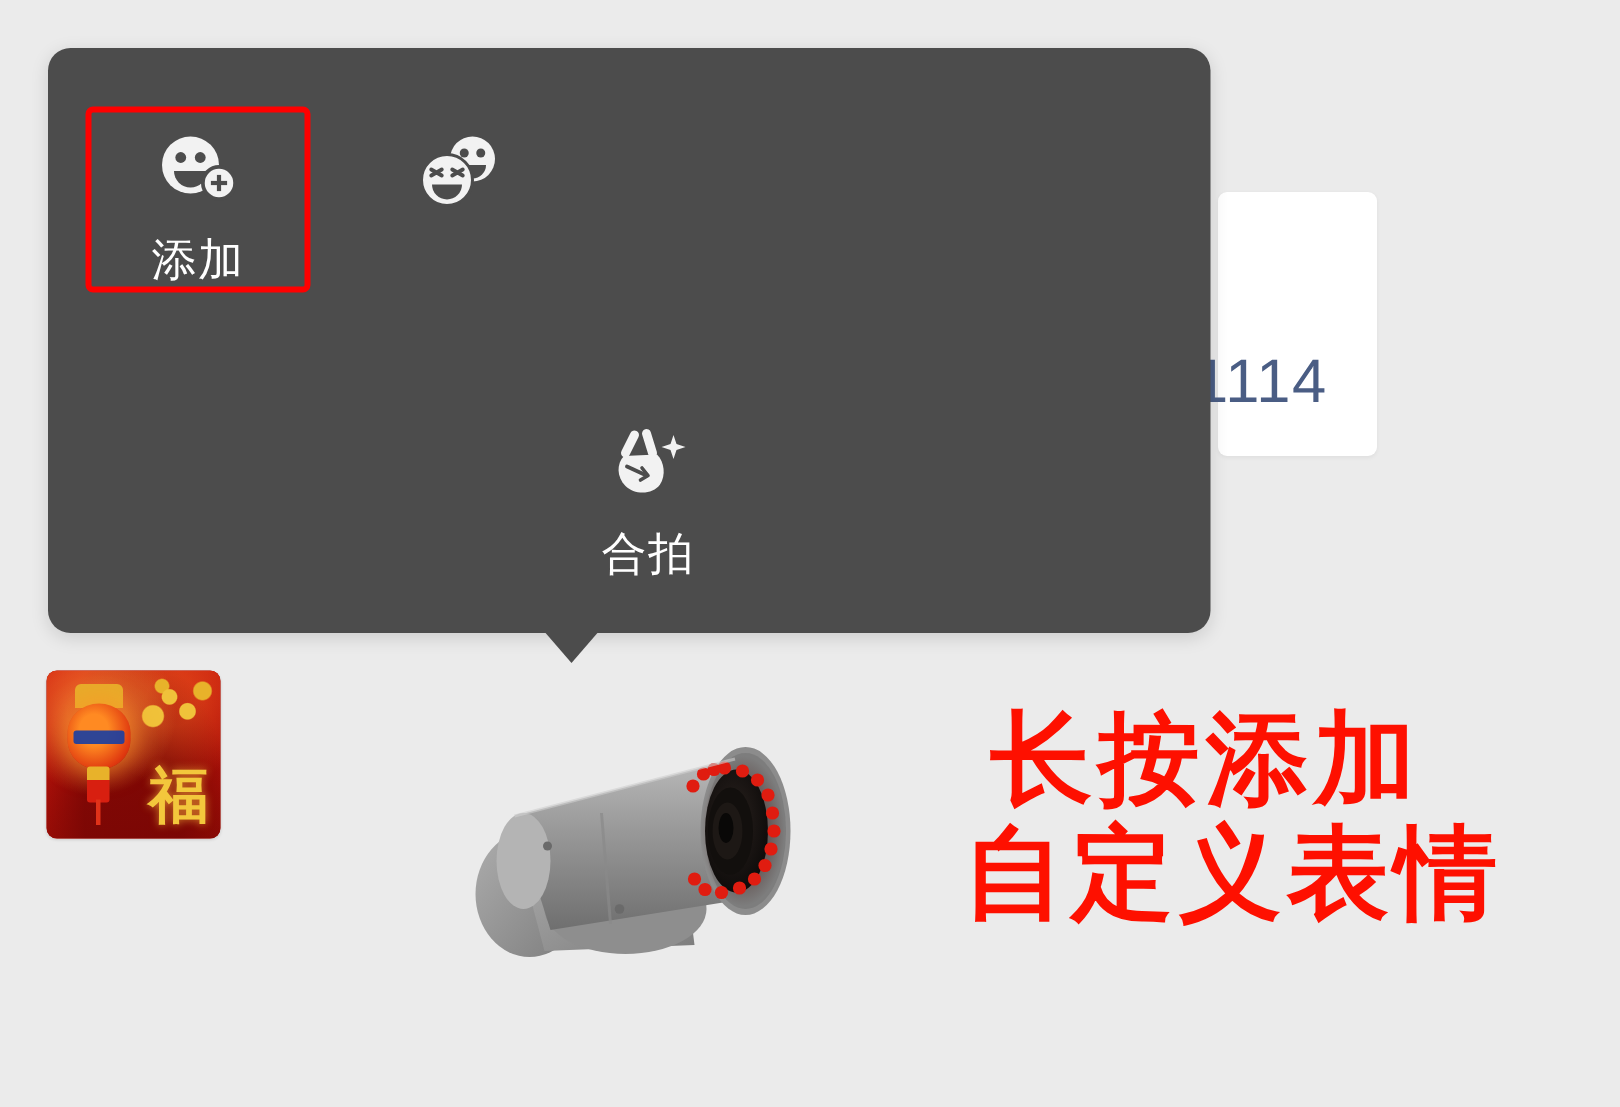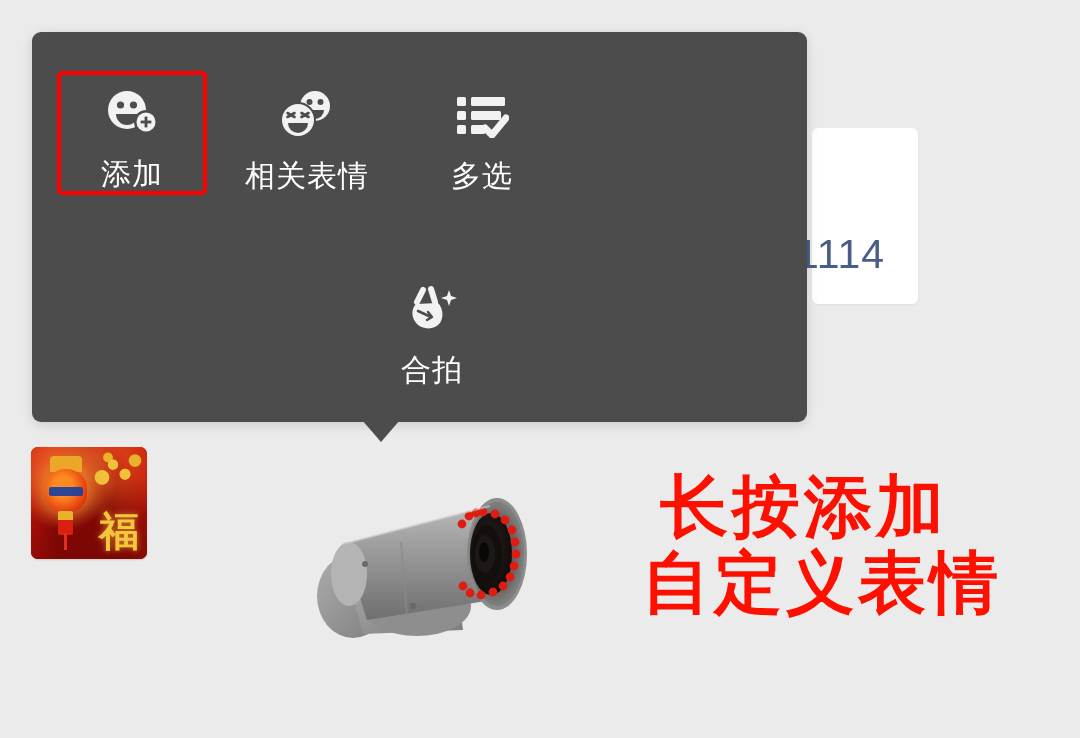--- a/index.html
+++ b/index.html
@@ -46,21 +46,21 @@
   }
 
   
   #context-menu {
     position: absolute;
     left: 32px;
     top: 32px;
     width: 775px;
     height: 390px;
     background: #4c4c4c;
-    border-radius: 9px;
+    border-radius: 15px;
     box-shadow: 0 3px 12px rgba(0,0,0,0.13);
     z-index: 5;
   }
 
   #menu-pointer {
     position: absolute;
     left: 362px;
     top: 420px;
     width: 0;
     height: 0;
@@ -237,39 +237,23 @@
           <circle cx="37" cy="16" r="15" fill="#f2f2f2"></circle>
           <circle cx="31.5" cy="12" r="3" fill="#4c4c4c"></circle>
           <circle cx="42.5" cy="12" r="3" fill="#4c4c4c"></circle>
           <path d="M28 20 H46 A9 9 0 0 1 28 20 Z" fill="#4c4c4c"></path>
           <circle cx="20" cy="30" r="17" fill="#f2f2f2" stroke="#4c4c4c" stroke-width="2"></circle>
           <path d="M9.5 23 L16.5 27 M16.5 23 L9.5 27" stroke="#4c4c4c" stroke-width="2.6" stroke-linecap="round"></path>
           <path d="M23.5 23 L30.5 27 M30.5 23 L23.5 27" stroke="#4c4c4c" stroke-width="2.6" stroke-linecap="round"></path>
           <path d="M10 33 H30 A10 10 0 0 1 10 33 Z" fill="#4c4c4c"></path>
         </svg>
       </span>
-      <span class="menu-label">相关表情</span>
     </div>
 
 
-    <div class="menu-item">
-      <span class="menu-icon">
-        <svg width="54" height="46" viewBox="0 0 54 46">
-          <rect x="2" y="5" width="9" height="9" rx="1.5" fill="#f2f2f2"></rect>
-          <rect x="2" y="19" width="9" height="9" rx="1.5" fill="#f2f2f2"></rect>
-          <rect x="2" y="33" width="9" height="9" rx="1.5" fill="#f2f2f2"></rect>
-          <rect x="16" y="5" width="34" height="9" rx="1.5" fill="#f2f2f2"></rect>
-          <rect x="16" y="19" width="30" height="9" rx="1.5" fill="#f2f2f2"></rect>
-          <rect x="16" y="33" width="14" height="9" rx="1.5" fill="#f2f2f2"></rect>
-          <path d="M30 36 L37 43 L51 26" fill="none" stroke="#f2f2f2" stroke-width="7" stroke-linecap="round" stroke-linejoin="round"></path>
-          <path d="M30 36 L37 43 L51 26" fill="none" stroke="#4c4c4c" stroke-width="2.4" stroke-linecap="round" stroke-linejoin="round" opacity="0"></path>
-        </svg>
-      </span>
-      <span class="menu-label">多选</span>
-    </div>
 
   </div>
 
   <div class="menu-row" id="menu-row-1">
 
     <div class="menu-item">
       <span class="menu-icon">
         <svg width="54" height="50" viewBox="0 0 54 50">
           <path d="M12 18 L18 6" stroke="#f2f2f2" stroke-width="6" stroke-linecap="round"></path>
           <path d="M30 18 L26 5" stroke="#f2f2f2" stroke-width="6" stroke-linecap="round"></path>

